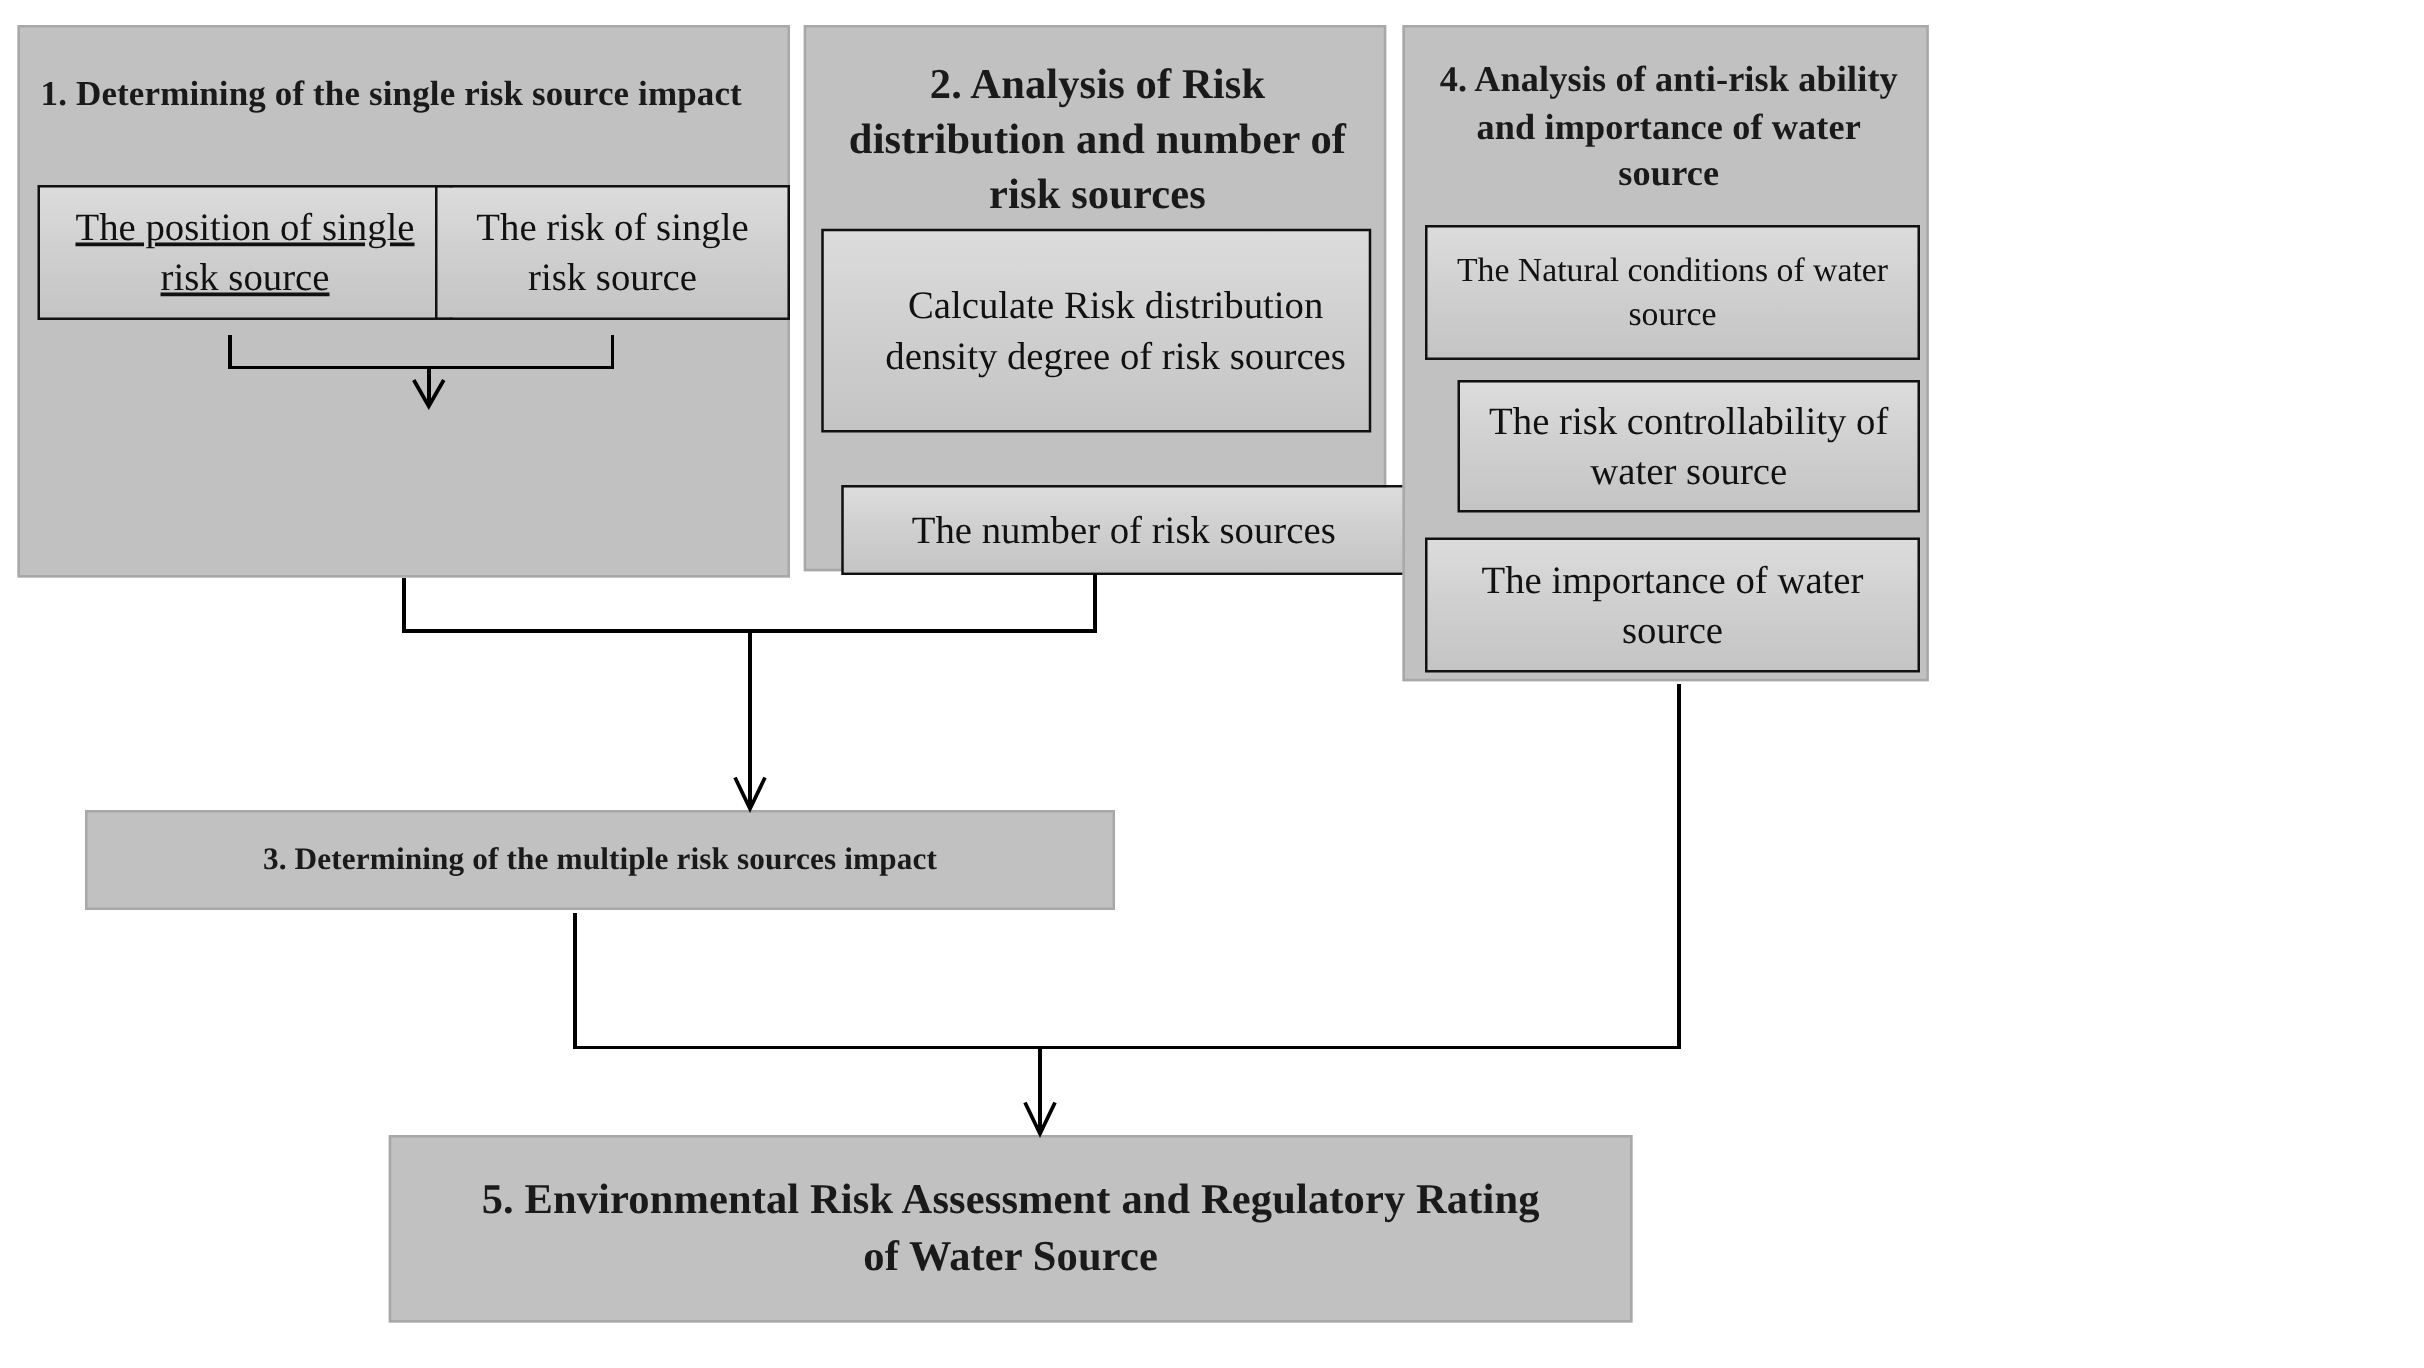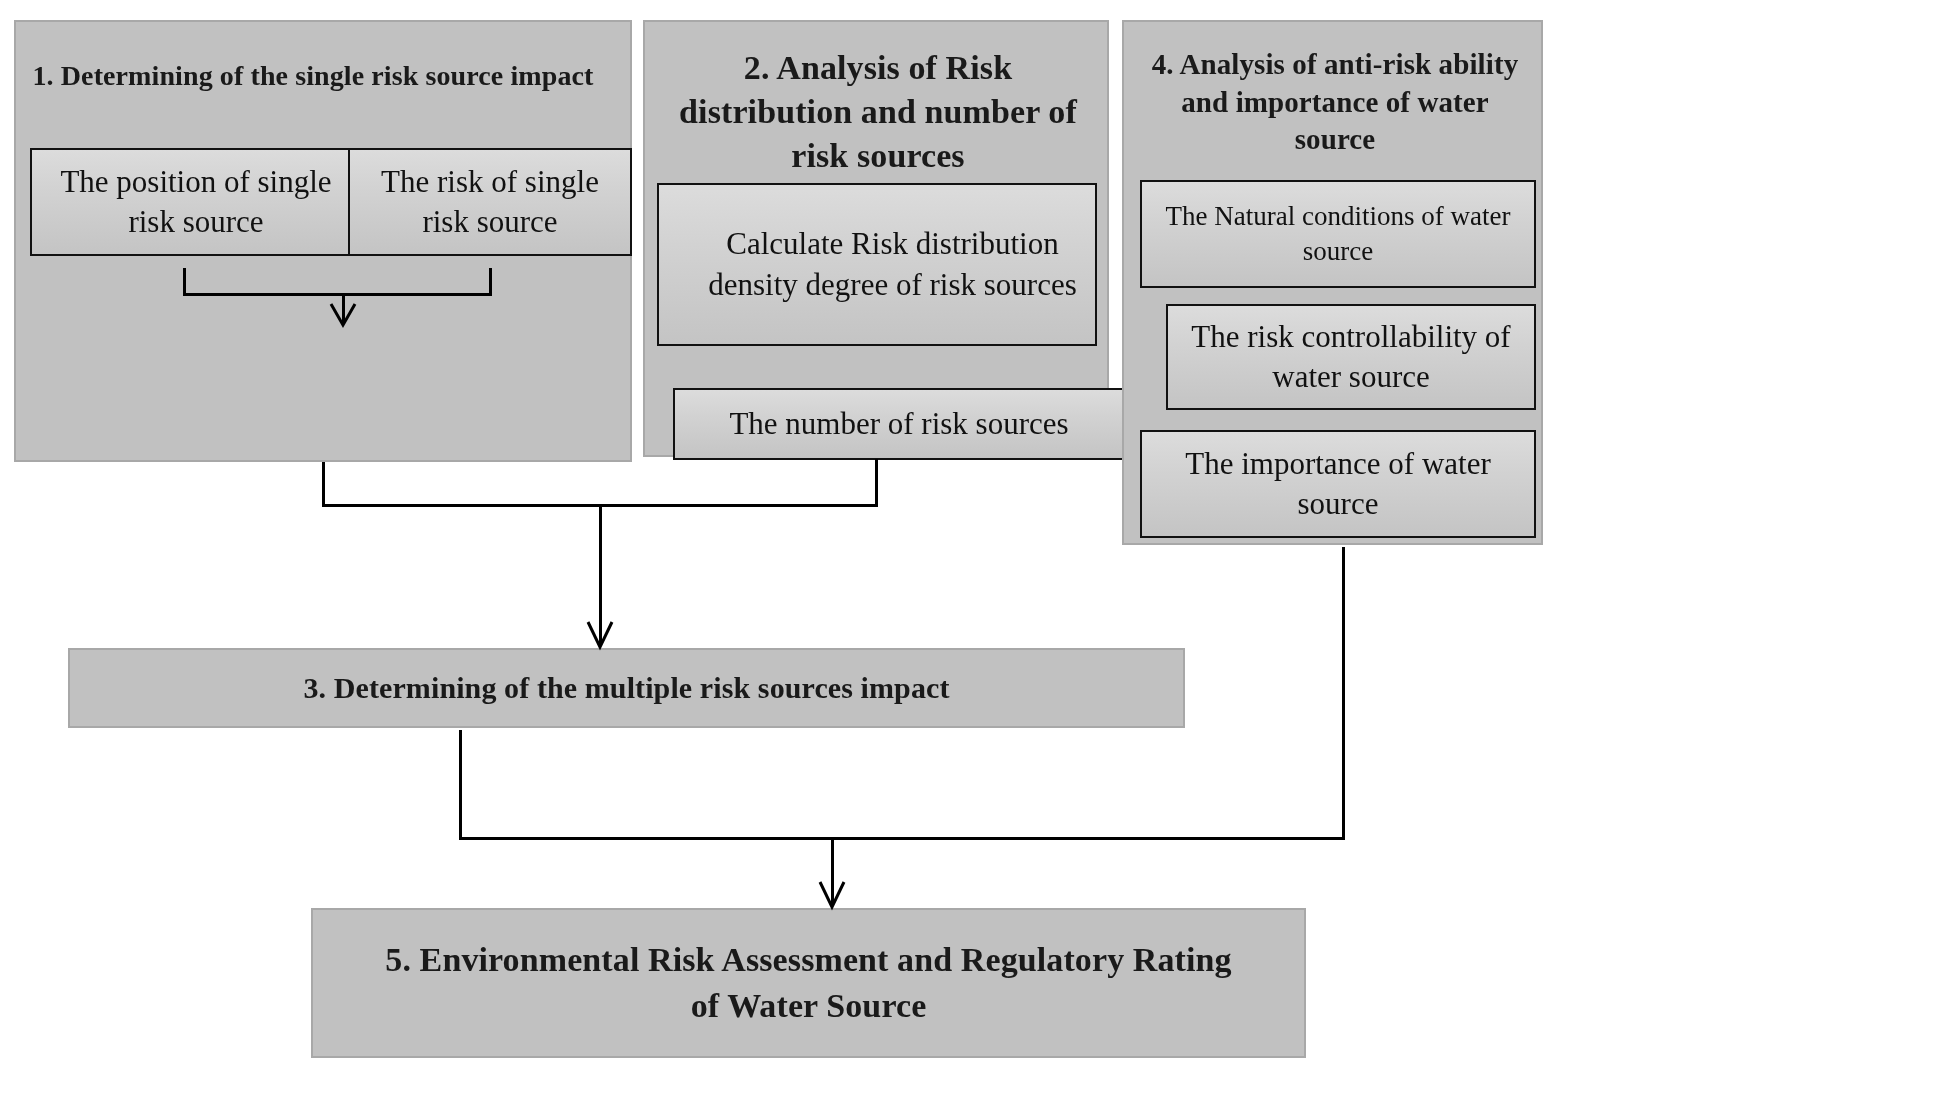--- a/index.html
+++ b/index.html
@@ -77,21 +77,21 @@
   }
 </style>
 </head>
 <body>
 
 <div id="canvas">
 
   <div class="panel" style="left:14px; top:20px; width:618px; height:442px;">
     <div class="panel-title" style="position:absolute; left:12px; top:24px; width:570px; font-size:28px;margin-top:12px;">1. Determining of the single risk source impact</div>
 
-    <div class="ibox" style="left:14px; top:126px; width:332px; height:108px; font-size:31px;">The position of single risk source</div>
+    <div class="ibox" style="left:14px; top:126px; width:332px; height:108px; font-size:31px;text-decoration:underline;">The position of single risk source</div>
 
     <div class="ibox" style="left:322px; top:126px; width:284px; height:108px; font-size:31px;margin-left:10px;">The risk of single risk source</div>
 
   </div>
 
   <div class="panel" style="left:643px; top:20px; width:466px; height:437px;">
     <div class="panel-title" style="position:absolute; left:18px; top:24px; width:430px; font-size:34px;">2. Analysis of Risk distribution  and number of risk sources</div>
 
     <div class="ibox" style="left:12px; top:161px; width:440px; height:163px; font-size:31px;padding-left:37px;">Calculate Risk distribution density degree of risk sources</div>
 
@@ -101,21 +101,21 @@
   <div class="panel" style="left:1122px; top:20px; width:421px; height:525px;">
     <div class="panel-title" style="position:absolute; left:14px; top:24px; width:394px; font-size:29px;">4. Analysis of anti-risk ability and importance of water source</div>
 
     <div class="ibox" style="left:16px; top:158px; width:396px; height:108px; font-size:27px;">The Natural conditions of water source</div>
 
     <div class="ibox" style="left:16px; top:408px; width:396px; height:108px; font-size:31px;">The importance of water source</div>
 
     <div class="ibox" style="left:42px; top:282px; width:370px; height:106px; font-size:31px;">The risk controllability of water source</div>
   </div>
 
-  <div class="bigbox" style="left:68px; top:648px; width:1117px; height:80px; font-size:30px;">3. Determining of the multiple  risk sources impact</div>
+  <div class="bigbox" style="left:68px; top:648px; width:824px; height:80px; font-size:25px;">3. Determining of the multiple  risk sources impact</div>
 
   <div class="bigbox" style="left:311px; top:908px; width:995px; height:150px; font-size:34px; padding:0 64px;">5. Environmental  Risk Assessment and Regulatory Rating of Water Source</div>
 
   <svg id="connectors" viewBox="0 0 1939 1094" xmlns="http://www.w3.org/2000/svg">
     <g stroke="#000000" stroke-width="3" fill="none" shape-rendering="crispEdges">
 
       <path d="M 184,268 L 184,294 L 490,294 L 490,268"></path>
       <path d="M 343,294 L 343,322"></path>
 
       <path d="M 323,462 L 323,505 L 876,505 L 876,459"></path>

